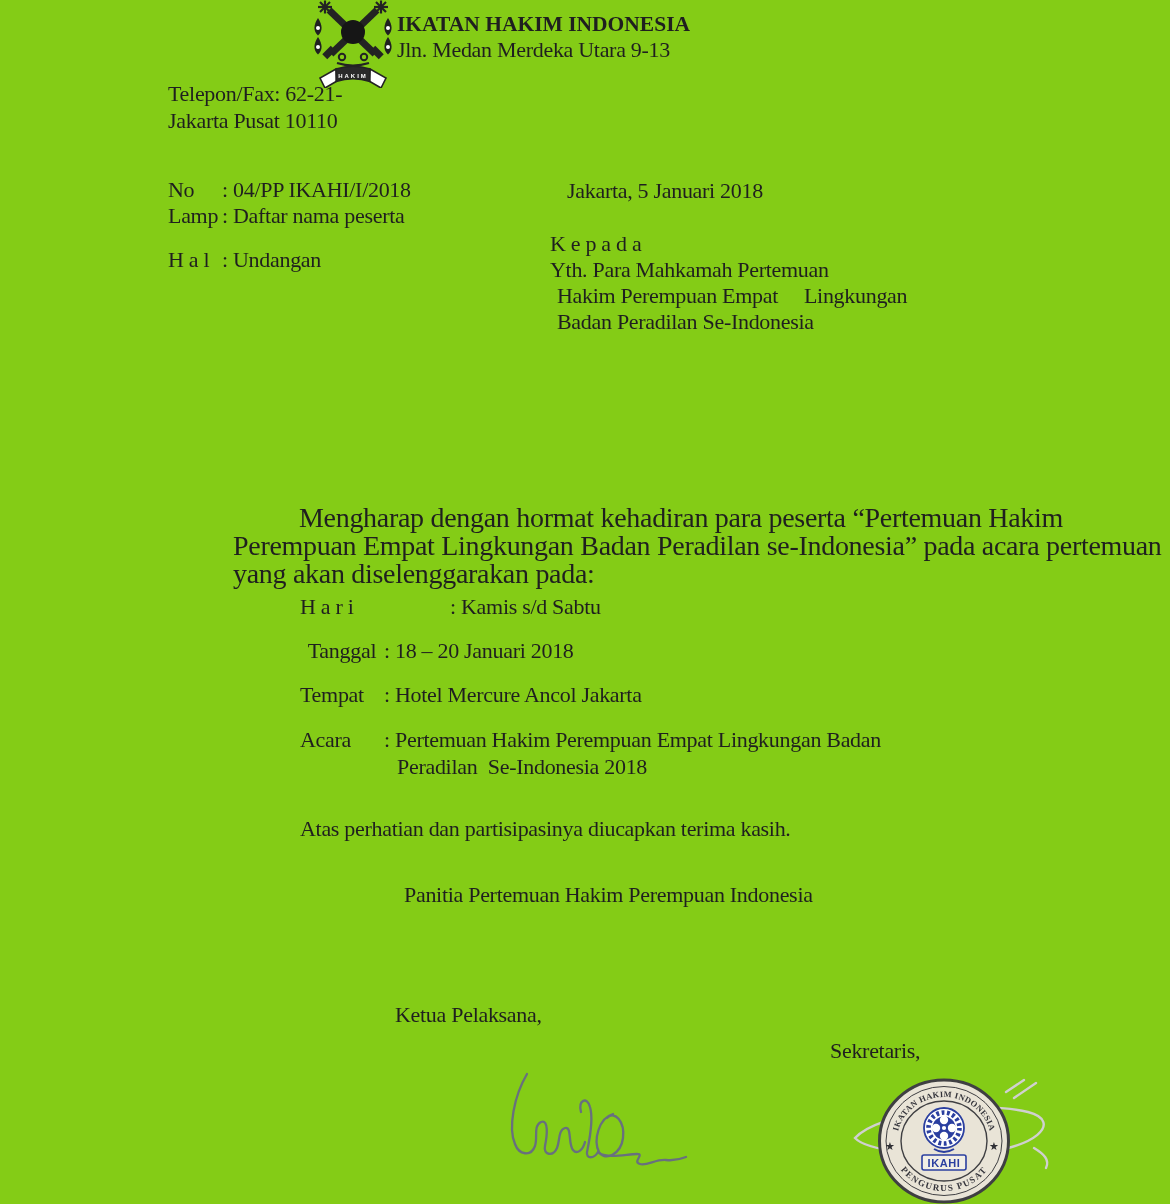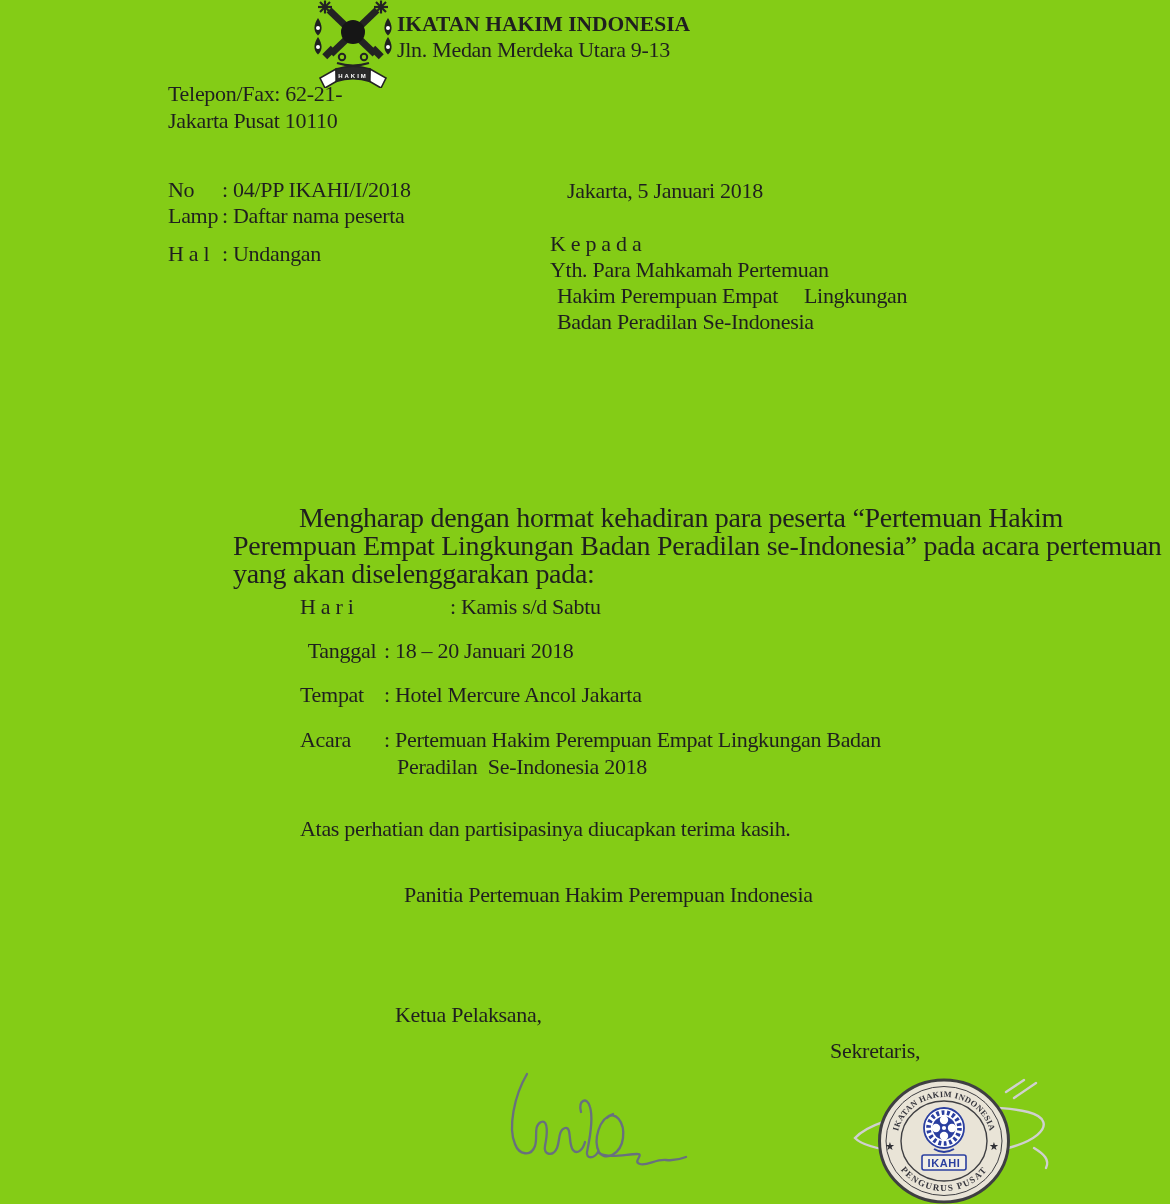--- a/index.html
+++ b/index.html
@@ -15,21 +15,21 @@
   .logo{left:309px;top:0;width:88px;height:88px;}
   .orgblock{left:397px;top:11px;}
   .org-name{font-weight:bold;font-size:21.5px;line-height:26px;letter-spacing:0;}
   .contactblock{left:168px;top:80px;}
   .contactblock .t{line-height:27px;}
 
   
   .metablock{left:168px;top:177px;}
   .meta-row{display:flex;}
   .meta-row .lbl{display:inline-block;width:54px;}
-  .meta-row.hal{margin-top:12px;}
+  .meta-row.hal{margin-top:18px;}
   .date{left:567px;top:178px;}
 
   
   .recipient{left:550px;top:231px;}
   .recipient .t{line-height:26px;}
   .recipient .ind{padding-left:7px;}
 
   
   .paragraph{left:233px;top:504px;white-space:pre;letter-spacing:-0.3px;
              font-size:28px;line-height:28px;text-indent:66px;}

